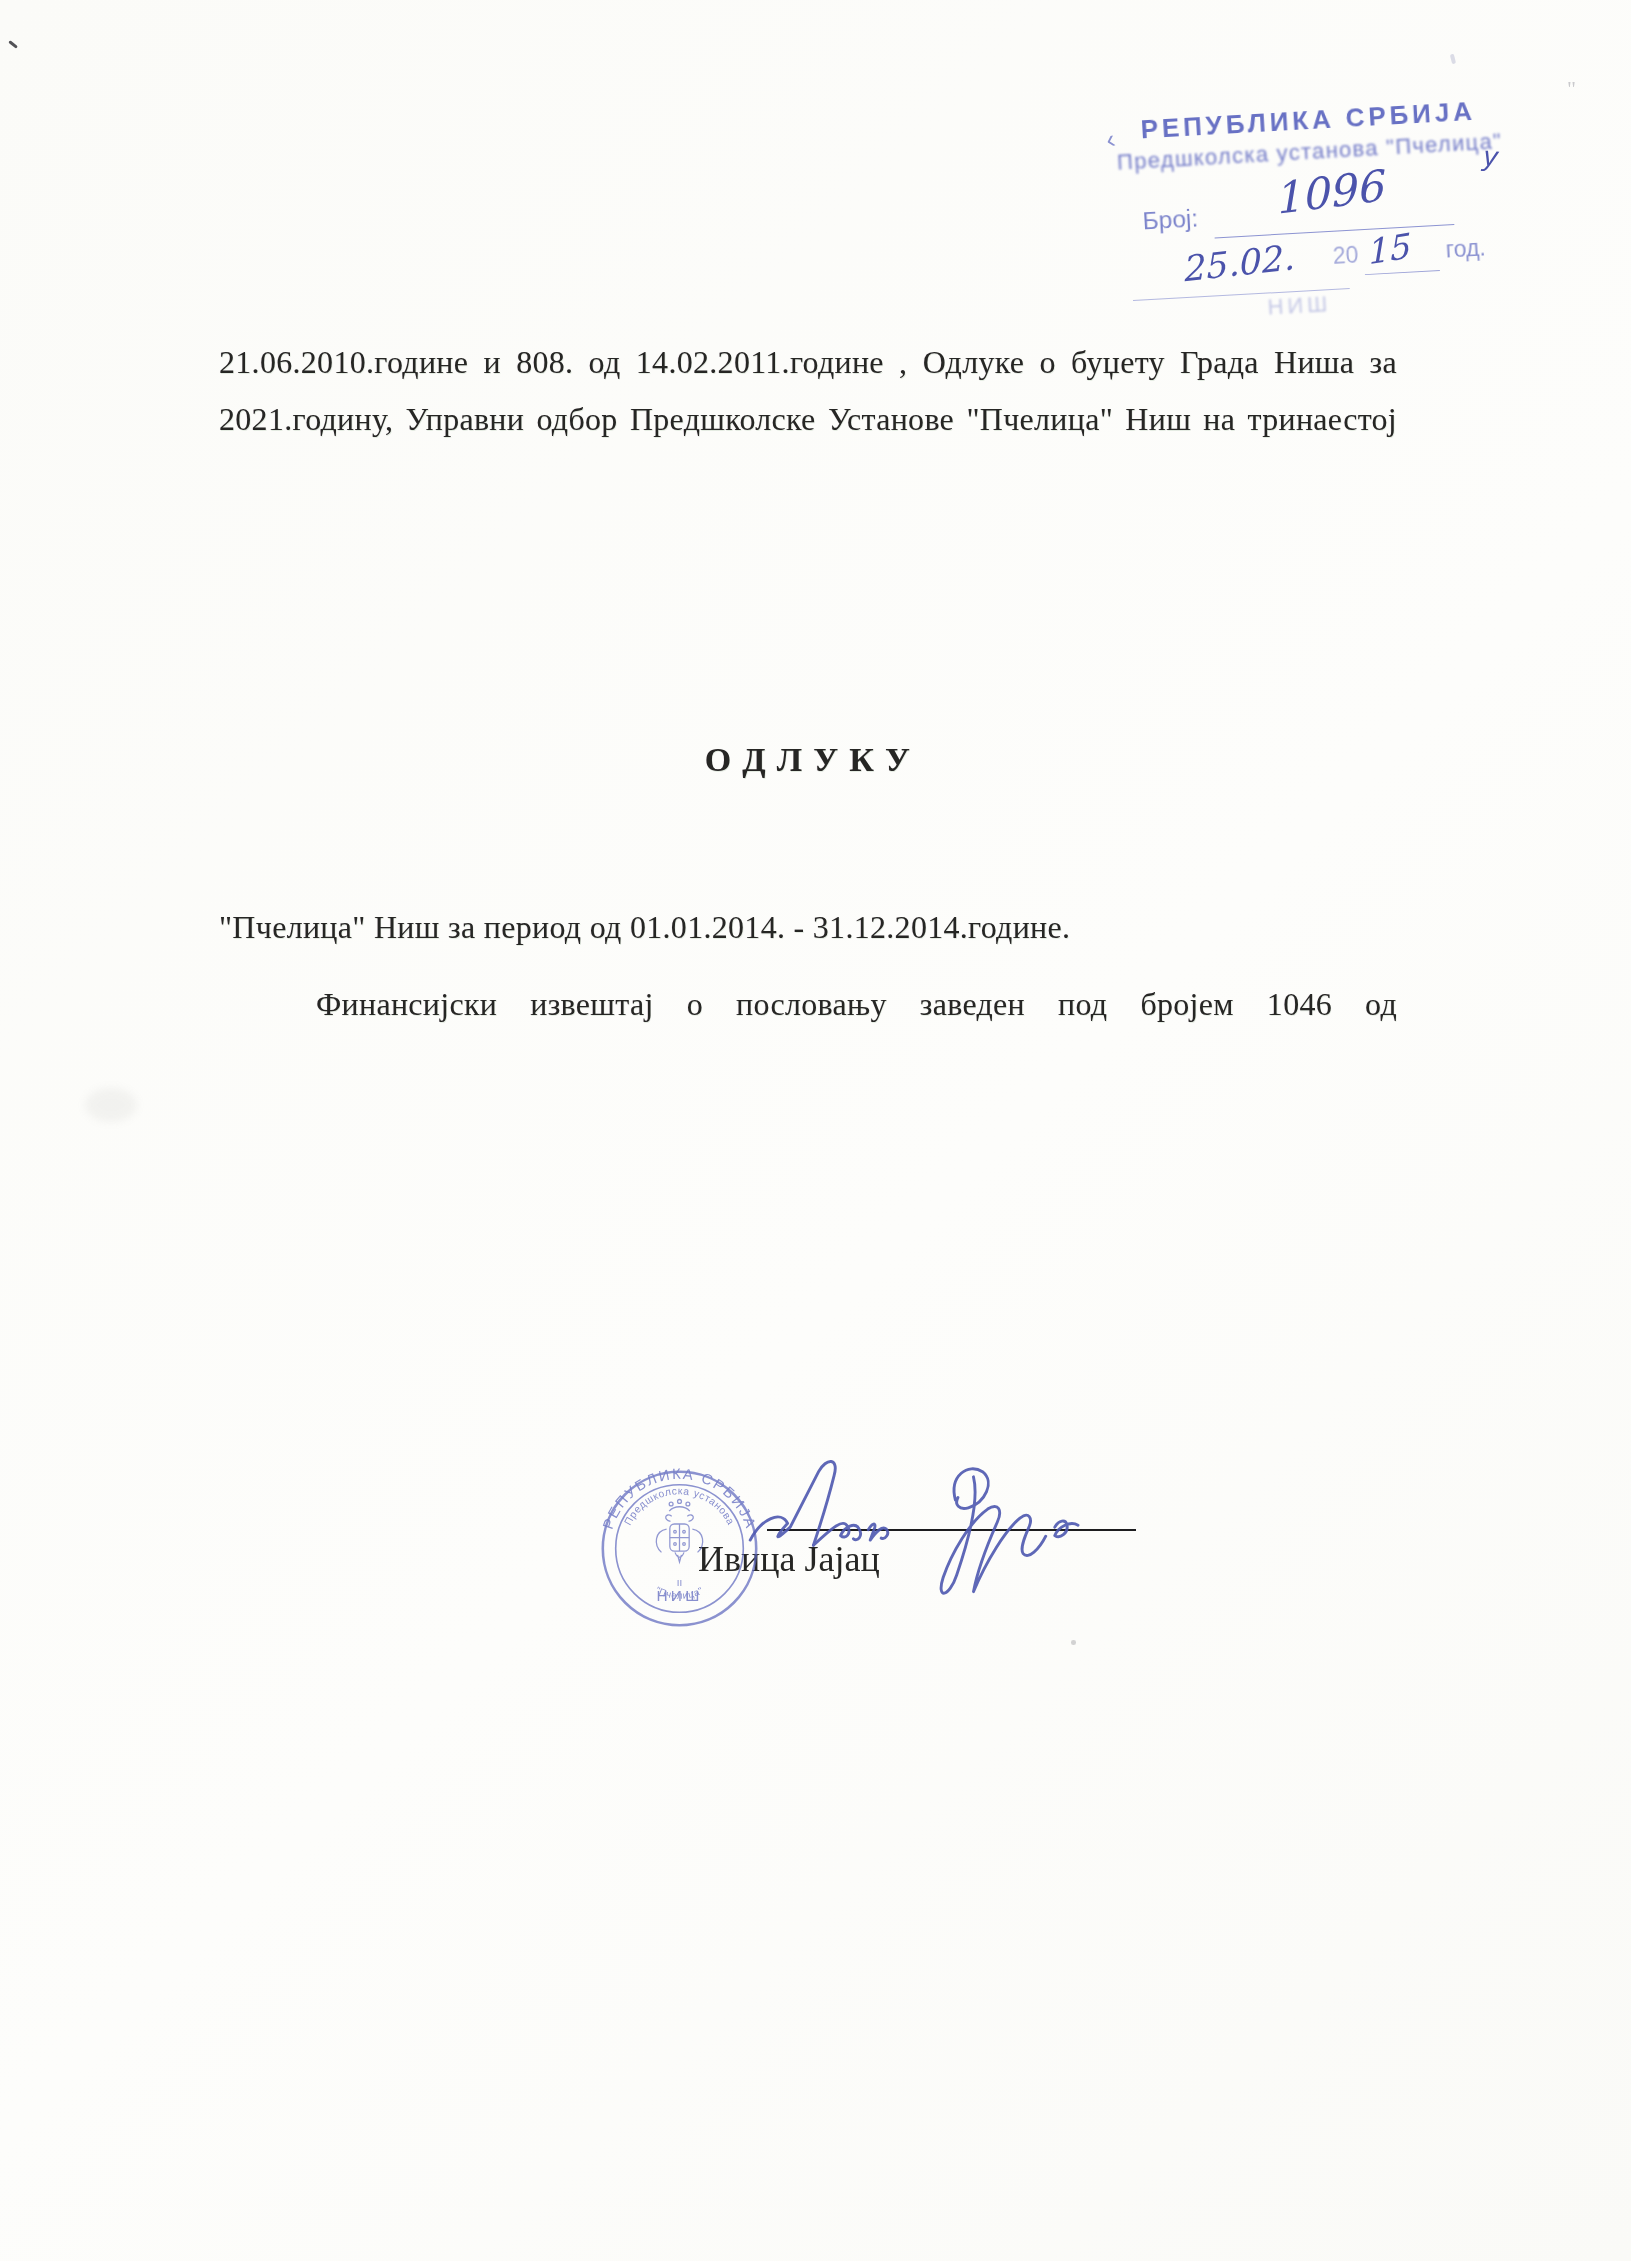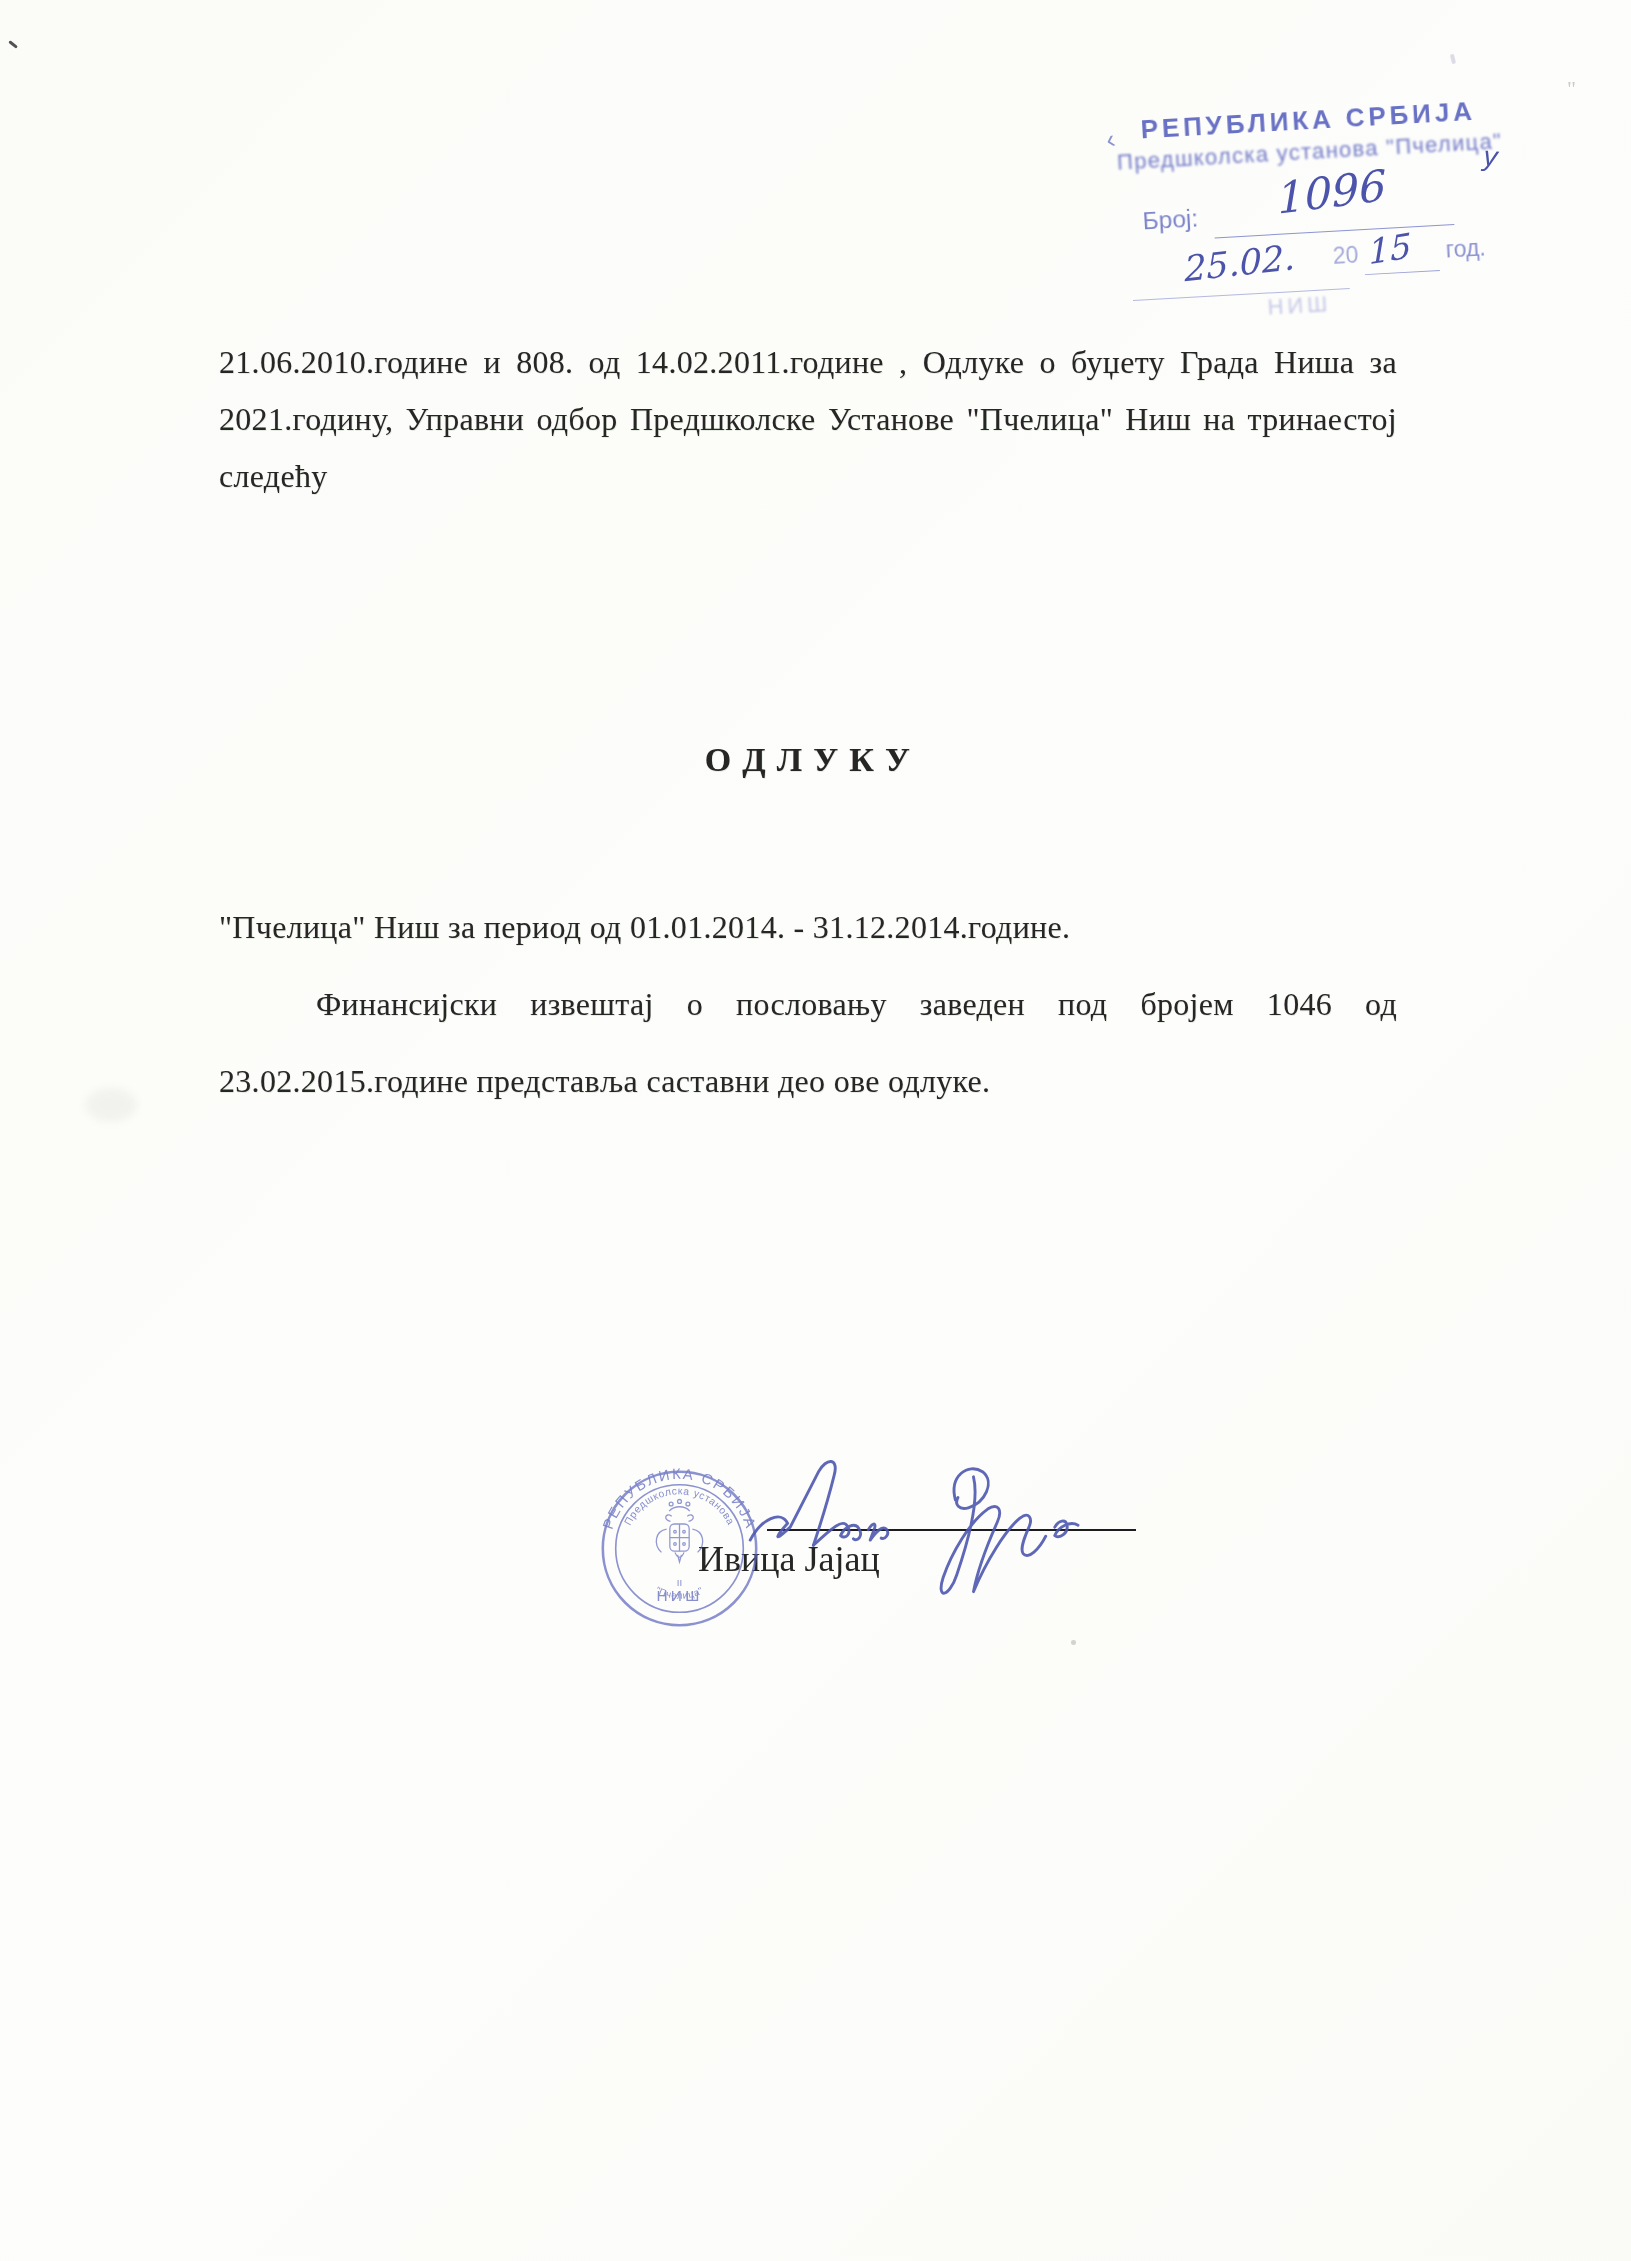--- a/index.html
+++ b/index.html
@@ -106,29 +106,27 @@
     <div class="rs-yval">15</div>
     <div class="rs-yline"></div>
     <div class="rs-ysuffix">год.</div>
     <div class="rs-botline"></div>
     <div class="rs-city">НИШ</div>
   </div>
 
   <div class="text-col p1">
     <div class="bline">21.06.2010.године и 808. од 14.02.2011.године , Одлуке о буџету Града Ниша за</div>
     <div class="bline">2021.годину, Управни одбор Предшколске Установе "Пчелица" Ниш на тринаестој</div>
-    <div class="bline lastline">следећу</div>
   </div>
 
   <div class="doc-title">О Д Л У К У</div>
 
   <div class="text-col p2">
     <div class="bline lastline">"Пчелица" Ниш за период од 01.01.2014. - 31.12.2014.године.</div>
     <div class="bline indent">Финансијски извештај о пословању заведен под бројем 1046 од</div>
-    <div class="bline lastline">23.02.2015.године представља саставни део ове одлуке.</div>
   </div>
 
   <div class="sig-rule"></div>
   <div class="sig-name">Ивица Јајац</div>
 
   <svg class="round-stamp" width="165" height="165" viewBox="0 0 256 256">
     <g fill="none" stroke="#5a64bd" stroke-width="3.5" opacity="0.85">
       <circle cx="128" cy="128" r="119" stroke-width="4"></circle>
       <circle cx="128" cy="128" r="99" stroke-width="2.5"></circle>
     </g>

